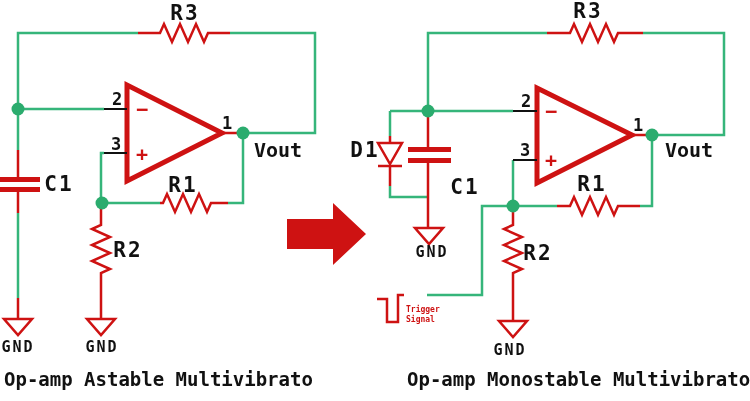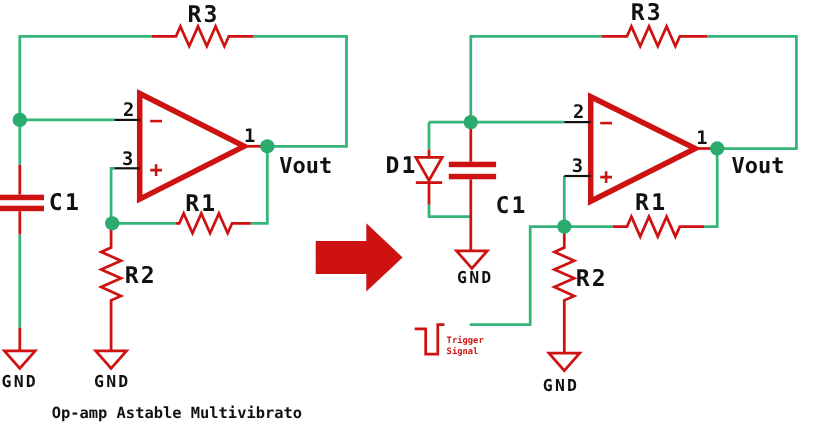--- a/index.html
+++ b/index.html
@@ -2,22 +2,22 @@
 <html><head>
 <meta charset="utf-8">
 <style>
   html,body { margin:0; padding:0; background:#fff; }
   .stage {
     position:relative; width:750px; height:401px; background:#ffffff;
     font-family:"DejaVu Sans Mono", monospace; overflow:hidden;
   }
   .stage svg { position:absolute; left:0; top:0; }
   .caption {
-    position:absolute; top:368px; font-weight:bold; font-size:14px;
-    color:#111; white-space:nowrap;margin-left:43px;
+    position:absolute; top:368px; font-weight:bold; font-size:19px;
+    color:#111; white-space:nowrap;
   }
   .caption-left { left:4px; }
   .caption-right { left:407px; }
 
   
   .w  { stroke:#35B57A; stroke-width:2.5; fill:none; }           
   .c  { stroke:#CE1212; stroke-width:2.5; fill:none; }           
   .cf { fill:#CE1212; stroke:none; }                             
   .oa { fill:#ffffff; stroke:#CE1212; stroke-width:5; stroke-linejoin:miter; }
   .gt { fill:#ffffff; stroke:#CE1212; stroke-width:2.5; stroke-linejoin:miter; }
@@ -161,13 +161,14 @@
       <text class="gnd" x="510" y="355">GND</text>
       <text class="pn" x="526" y="107">2</text>
       <text class="pn" x="525" y="156">3</text>
       <text class="pn" x="638" y="131">1</text>
       <text class="trg" x="406" y="312">Trigger</text>
       <text class="trg" x="406" y="322">Signal</text>
     </g>
   </svg>
 
   <div class="caption caption-left">Op-amp Astable Multivibrato</div>
+  <div class="caption caption-right">Op-amp Monostable Multivibrato</div>
 </div>
 
 </body></html>

